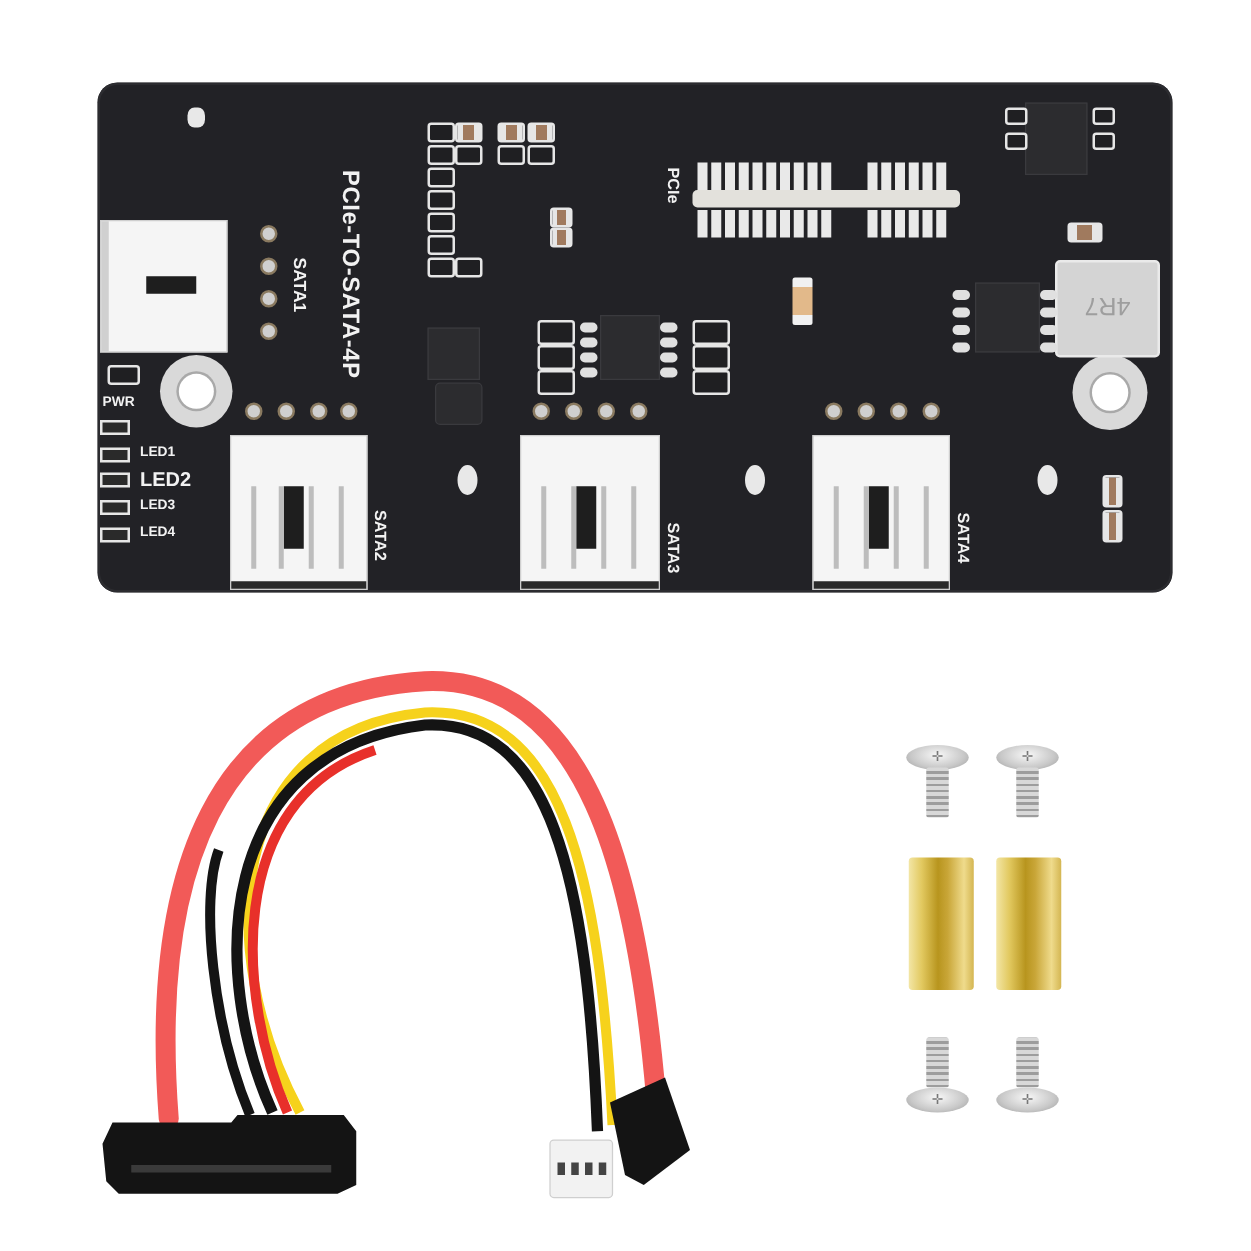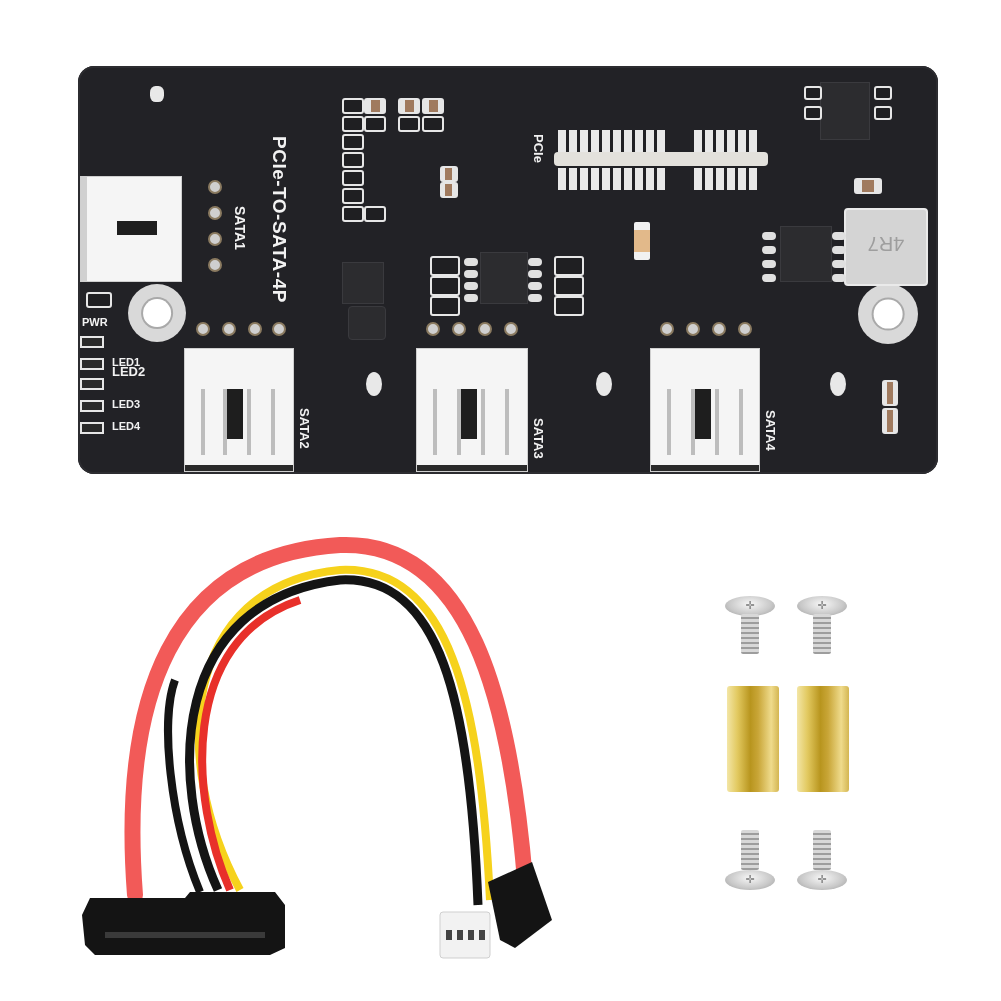--- a/index.html
+++ b/index.html
@@ -51,21 +51,21 @@
   <div class="silk rot90" style="left:170px;top:140px;font-size:14px;">SATA1</div>
 
   <div class="silk rot90" style="left:212px;top:70px;font-size:19px;letter-spacing:0.5px;">PCIe-TO-SATA-4P</div>
 
   <div class="smd" style="left:8px;top:226px;width:22px;height:12px;"></div>
   <div class="silk" style="left:4px;top:250px;font-size:11px;">PWR</div>
   <div class="led" style="left:2px;top:270px;"></div>
   <div class="led" style="left:2px;top:292px;"></div>
   <div class="silk" style="left:34px;top:290px;font-size:11px;">LED1</div>
   <div class="led" style="left:2px;top:312px;"></div>
-  <div class="silk" style="left:34px;top:298px;font-size:13px;">LED2</div>
+  <div class="silk" style="left:34px;top:310px;font-size:16px;">LED2</div>
   <div class="led" style="left:2px;top:334px;"></div>
   <div class="silk" style="left:34px;top:332px;font-size:11px;">LED3</div>
   <div class="led" style="left:2px;top:356px;"></div>
   <div class="silk" style="left:34px;top:354px;font-size:11px;">LED4</div>
 
   <div class="via" style="left:118px;top:256px;"></div>
   <div class="via" style="left:144px;top:256px;"></div>
   <div class="via" style="left:170px;top:256px;"></div>
   <div class="via" style="left:194px;top:256px;"></div>
   <div class="hdr" style="left:106px;top:282px;width:108px;height:122px;">

